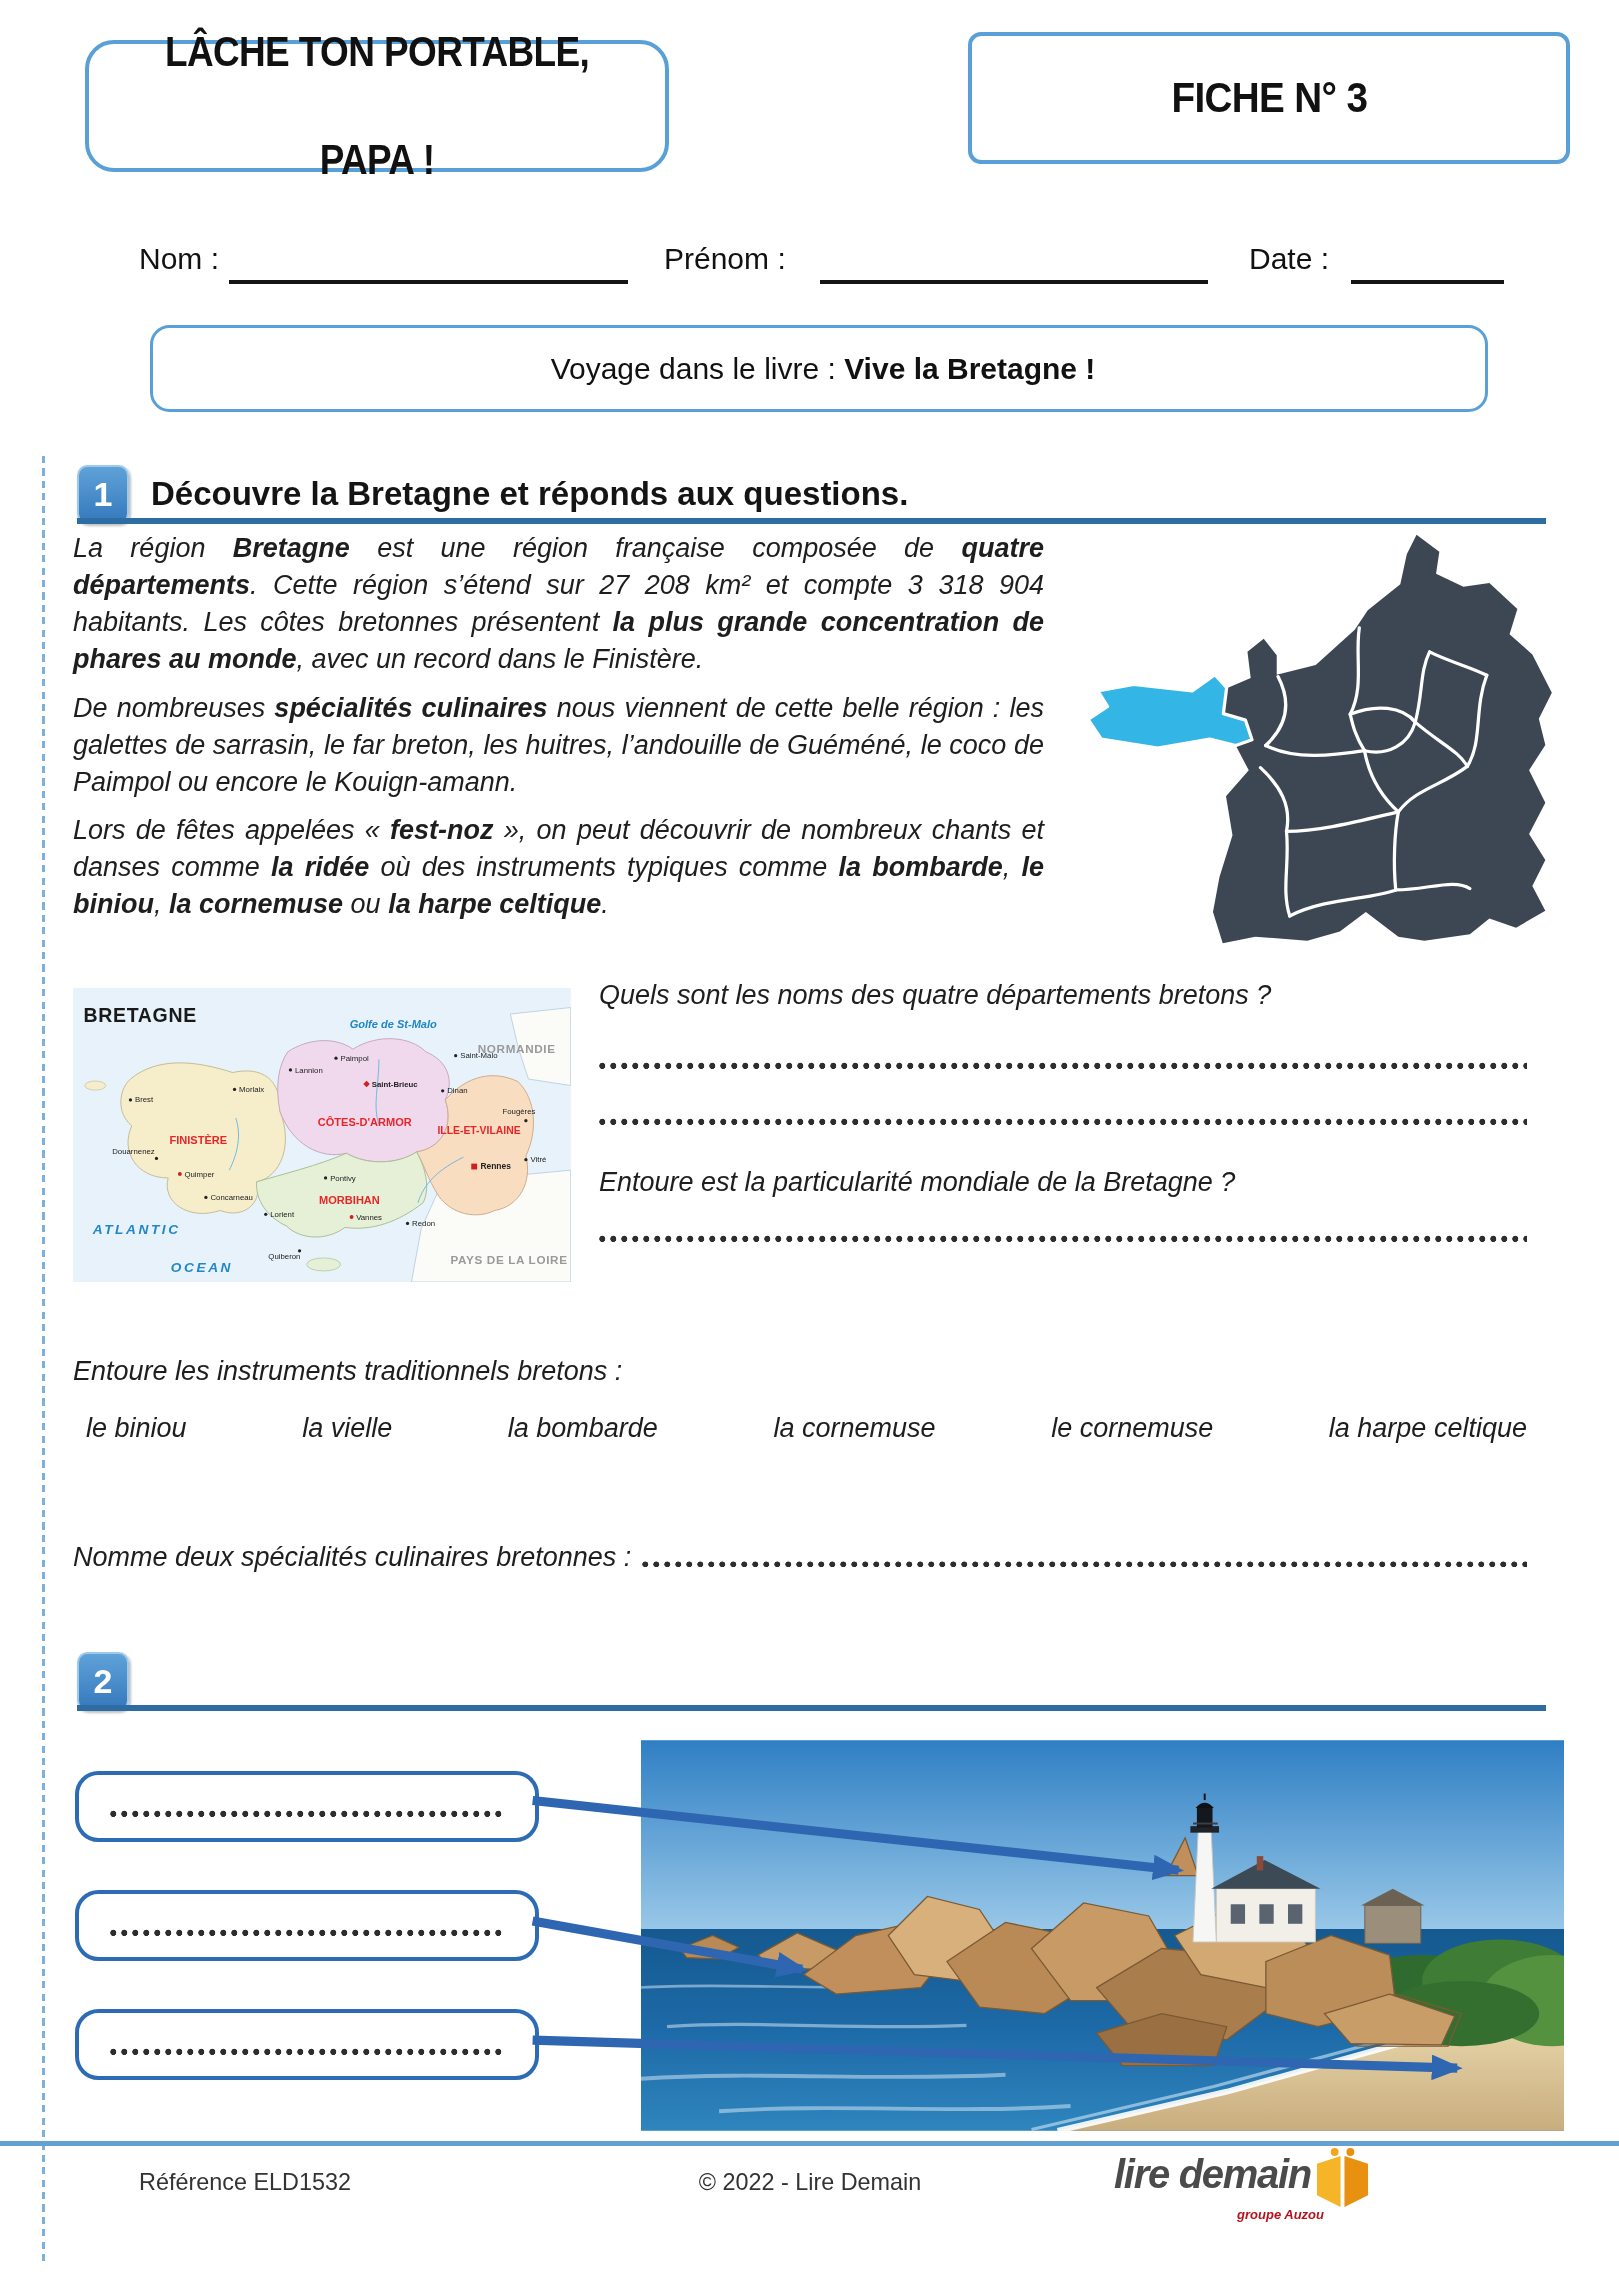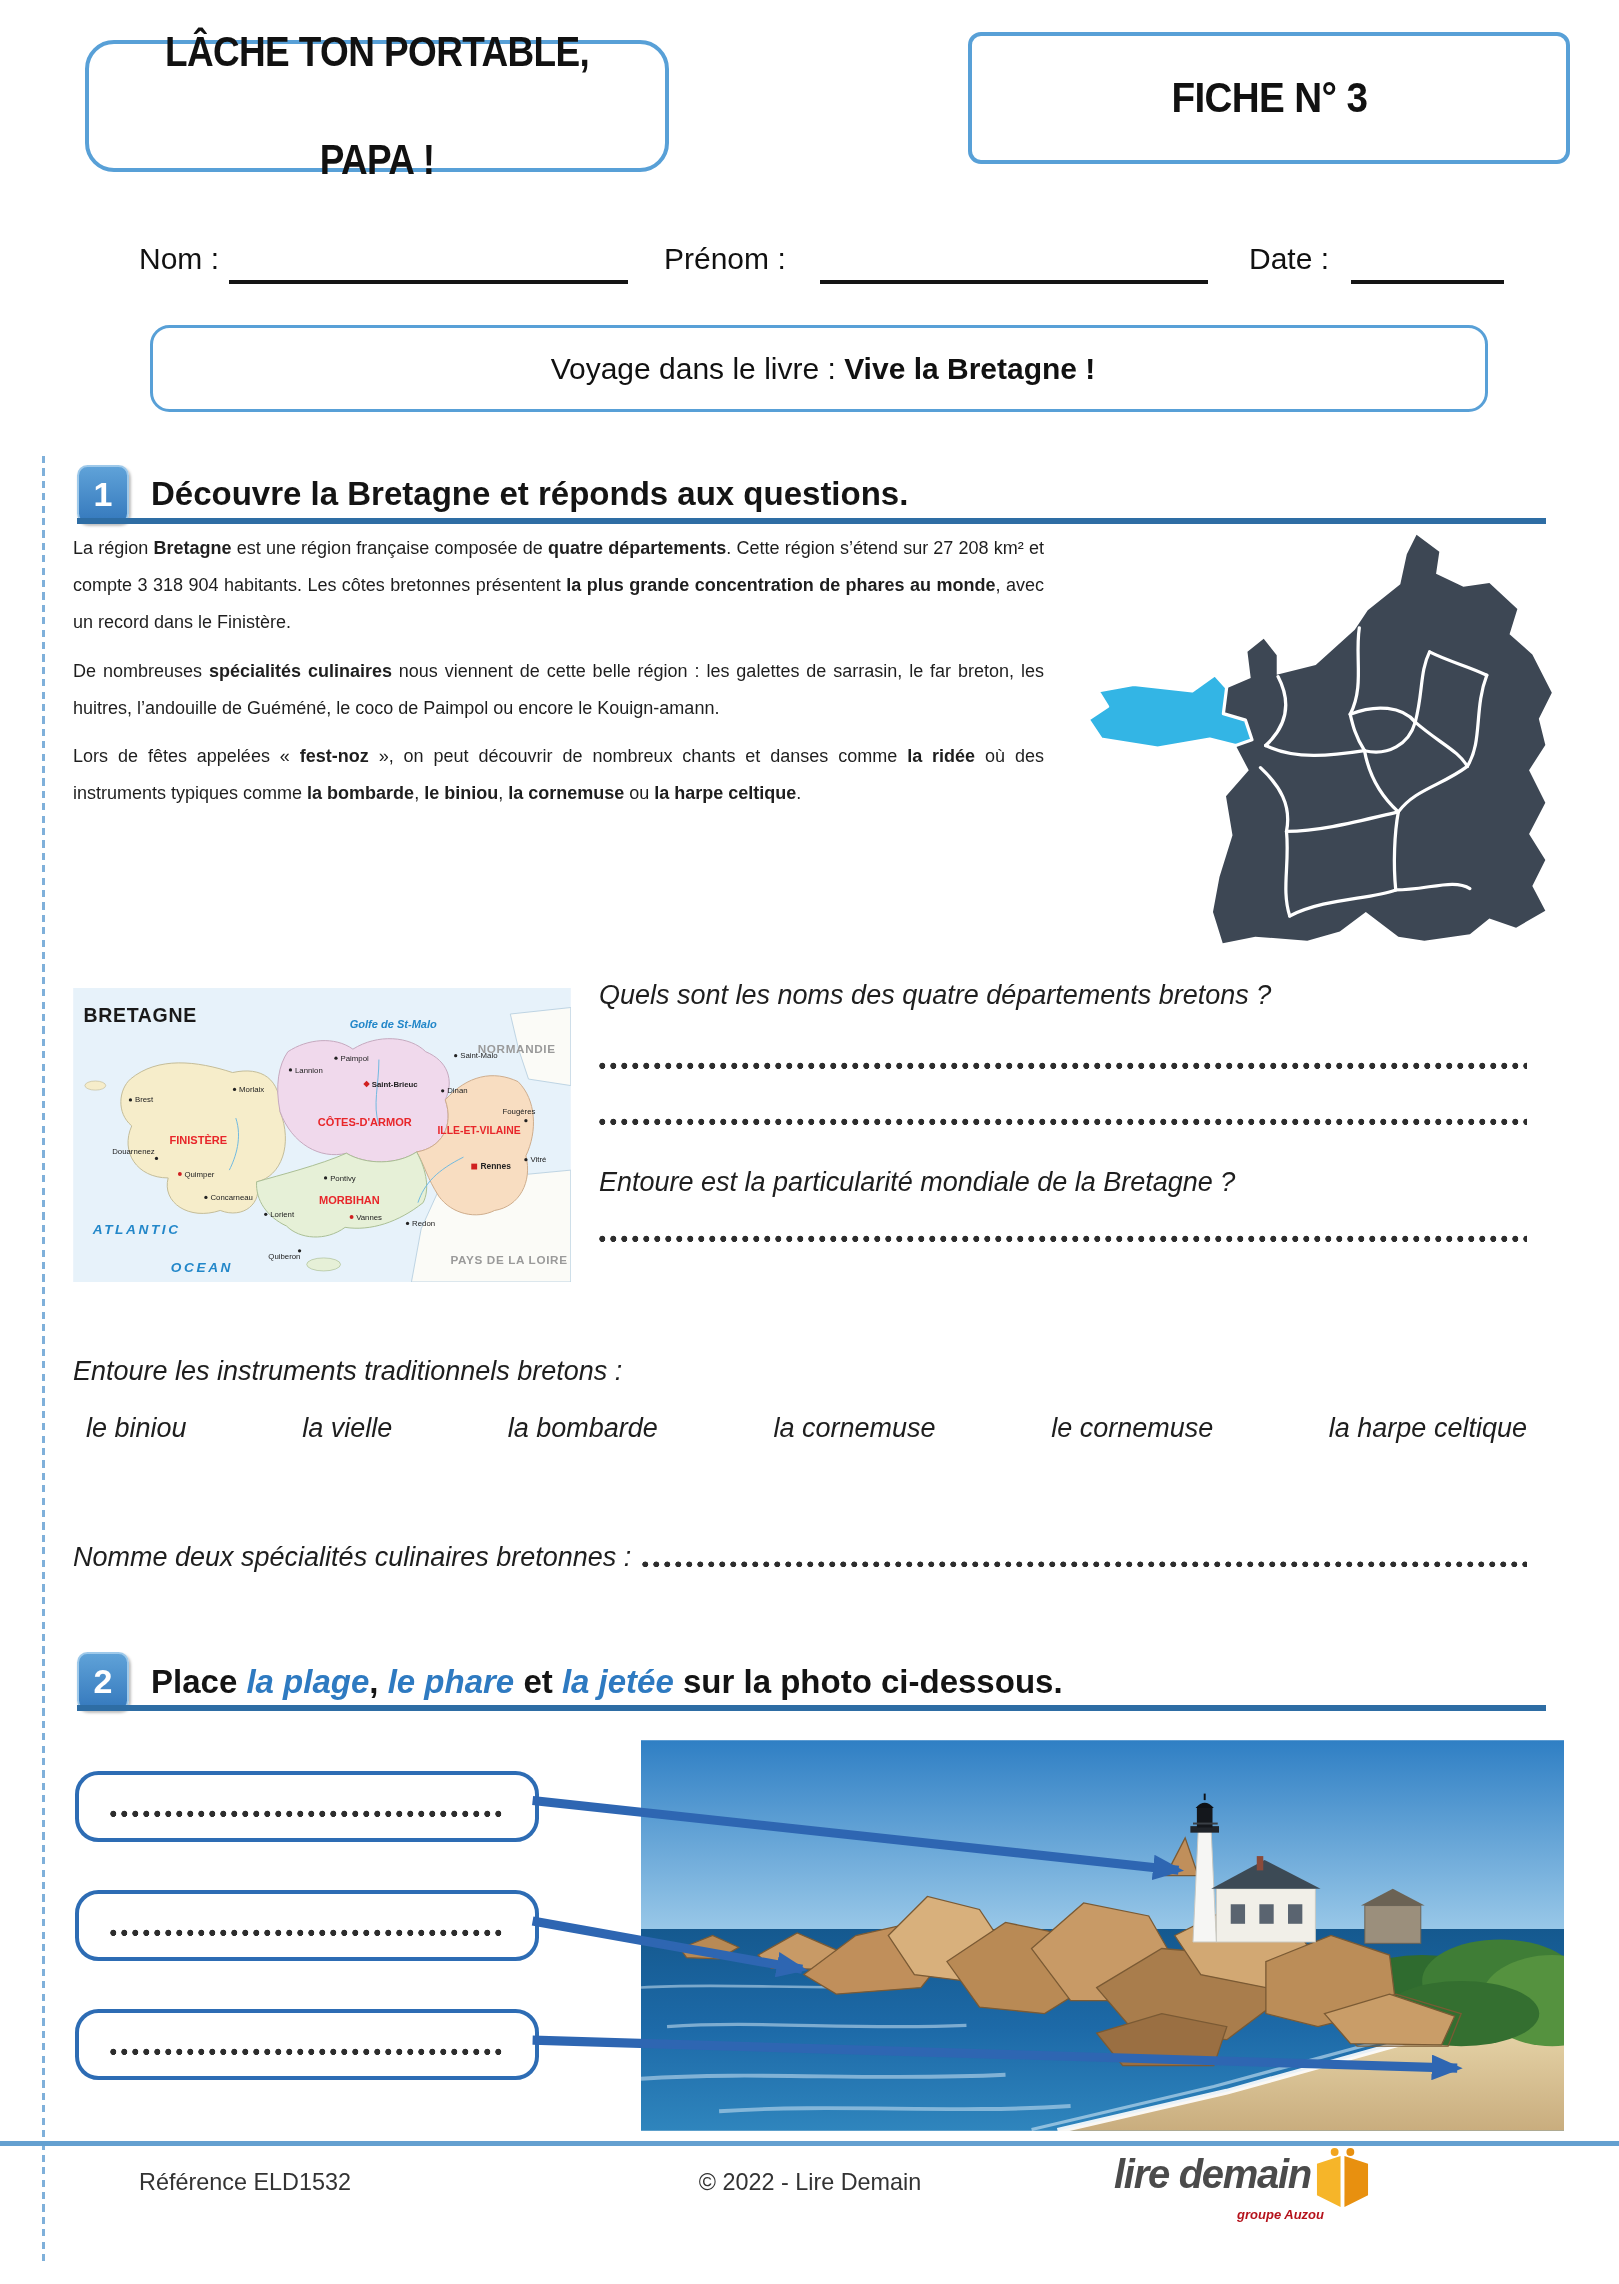--- a/index.html
+++ b/index.html
@@ -22,21 +22,21 @@
           display:flex;align-items:center;justify-content:center;font-size:30px;color:#111;}
 
   
   .numbox{background:linear-gradient(180deg,#5fa2d8,#3579bd);border:2.6px solid #9ec9ea;border-radius:10.4px;
           display:flex;align-items:center;justify-content:center;color:#fff;font-size:34px;font-weight:700;
           box-shadow:1.3px 2px 2.6px rgba(0,0,0,.25);}
   .sectitle{font-size:33px;font-weight:800;color:#141414;white-space:nowrap;}
   .secline{background:#2e6da4;height:5.9px;}
 
   
-  .para{width:971px;text-align:justify;font-size:18px;line-height:37px;color:#1e1e1e;}
+  .para{width:971px;text-align:justify;font-style:italic;font-size:27px;line-height:37px;color:#1e1e1e;}
   .para + .para{margin-top:11.7px;}
   .b{font-weight:700;} .i{font-style:italic;}
   .qtext{font-style:italic;font-size:27px;color:#1e1e1e;white-space:nowrap;}
 
   
   .dotline{height:8.5px;background-image:radial-gradient(circle at 3.3px 4.6px,#2d2d2d 2.7px,transparent 3.3px);
            background-size:11px 8.5px;background-repeat:repeat-x;}
   .qrow{display:flex;align-items:flex-end;}
   .qrow .q-fill{flex:1;height:8.5px;margin:0 0 4.6px 10.4px;
            background-image:radial-gradient(circle at 3.3px 4.6px,#2d2d2d 2.7px,transparent 3.3px);
@@ -204,21 +204,20 @@
   </div>
 
   <div class="abs qrow" style="left:73px;top:1542px;width:1454px;">
     <span class="qtext">Nomme deux spécialités culinaires bretonnes :</span>
     <span class="q-fill"></span>
   </div>
 
   <div class="abs numbox" style="left:77px;top:1652px;width:48px;height:55px;">
     <span>2</span>
   </div>
-  <div class="abs sectitle" style="left:151px;top:1663px;"><span class="b">Place </span><span class="b i" style="color: rgb(46, 122, 193);">la plage</span><span class="b">, </span><span class="b i" style="color: rgb(46, 122, 193);">le phare</span><span class="b"> et </span><span class="b i" style="color: rgb(46, 122, 193);">la jetée</span><span class="b"> sur la photo ci-dessous.</span></div>
   <div class="abs secline" style="left:77px;top:1705px;width:1469px;"></div>
 
   <svg class="abs" style="left:641px;top:1740px;" width="923" height="391" viewBox="0 0 1418 600">
     <defs>
       <linearGradient id="sky" x1="0" y1="0" x2="0" y2="1">
         <stop offset="0" stop-color="#2f7fc4"></stop>
           <stop offset="1" stop-color="#9ccae9"></stop>
       </linearGradient>
       <linearGradient id="sea" x1="0" y1="0" x2="0" y2="1">
         <stop offset="0" stop-color="#15598f"></stop>

